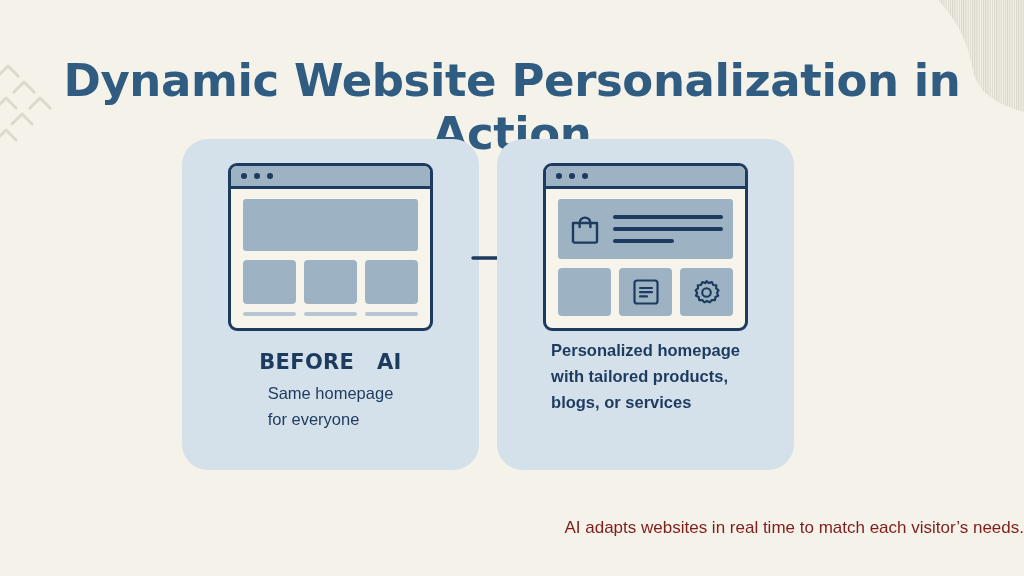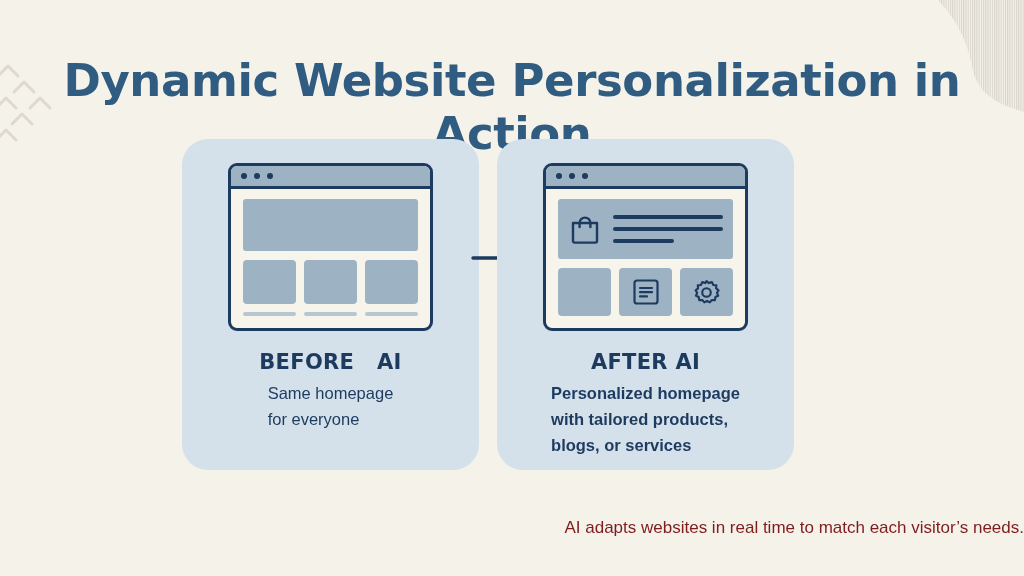--- a/index.html
+++ b/index.html
@@ -320,21 +320,20 @@
                 <path d="M16 4.2 l2.5 2.1 3.1 -1 1.4 3 3.2 0.3 -0.3 3.2 2.6 1.9 -1.7 2.7 1.3 2.9 -2.9 1.4 -0.5 3.2 -3.2 -0.1 -2.1 2.4 -2.8 -1.5 -2.8 1.5 -2.1 -2.4 -3.2 0.1 -0.5 -3.2 -2.9 -1.4 1.3 -2.9 -1.7 -2.7 2.6 -1.9 -0.3 -3.2 3.2 -0.3 1.4 -3 3.1 1 Z"></path>
                 <circle cx="16" cy="16" r="4.4"></circle>
               </g>
             </svg>
           </div>
         </div>
 
       </div>
     </div>
 
-    <div class="panel-head">AFTER AI</div>
     <div class="panel-sub" style="white-space:pre-line;font-weight:bold;">Personalized homepage
 with tailored products,
 blogs, or services</div>
   </div>
 
 </div>
 
 <div class="caption">AI adapts websites in real time to match each visitor’s needs.</div>
 
 </body></html>

